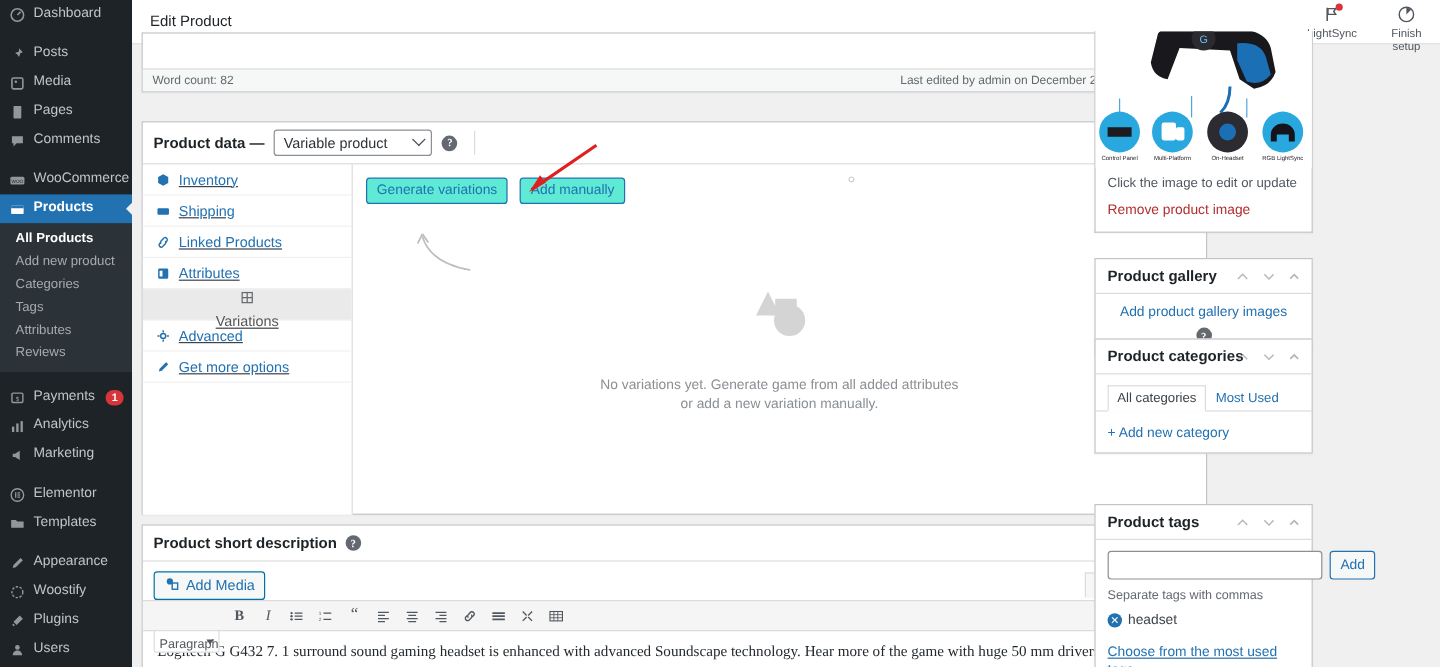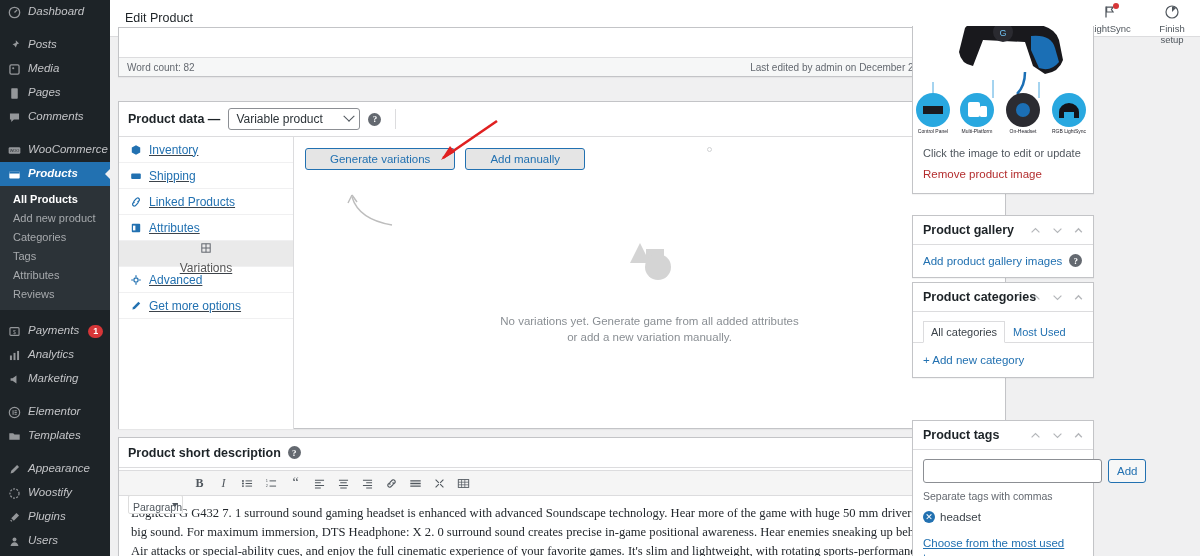--- a/index.html
+++ b/index.html
@@ -15,21 +15,21 @@
   
   .adminmenu {
     position: absolute; left: 0; top: 0; width: 110px; height: 556px;
     background: #1d2327; color: #c3c4c7; overflow: hidden;
   }
   .menu-item {
     display: flex; align-items: center; gap: 6px;
     height: 24px; padding: 0 7px; font-size: 11.5px; color: #c3c4c7;
     position: relative; white-space: nowrap;
   }
-  .menu-item .mi-label { line-height: 1; font-style: italic; }
+  .menu-item .mi-label { line-height: 1; }
   .menu-item.sep-top { margin-top: 9px; }
   .menu-item.current {
     background: #2271b1; color: #fff; font-weight: 600;
   }
   .menu-item.current::after {
     content: ""; position: absolute; right: -1px; top: 6px;
     border-style: solid; border-width: 6px 6px 6px 0;
     border-color: transparent #f0f0f1 transparent transparent;
   }
   .mi-icon {
@@ -126,22 +126,22 @@
     height: 26px; padding: 0 10px; font-size: 12px; color: #2271b1;
     border-bottom: 1px solid #f0f0f1;
   }
   .pd-tab.active { background: #eaeaea; color: #555; flex-direction: column; }
   .pd-tab .t-icon { width: 13px; height: 13px; flex: 0 0 13px; display:flex; align-items:center; justify-content:center; }
 
   .pd-panel { flex: 1; position: relative; }
   .var-buttons { display: flex; gap: 10px; padding: 11px 0 0 11px; }
   .btn-secondary {
     height: 22px; border: 1px solid #2271b1; border-radius: 3px;
-    background: #e5e5e5; color: #2271b1; font-size: 11.5px;
-    display: flex; align-items: center; padding: 0 24px; white-space: nowrap;
+    background: #5eead4; color: #2271b1; font-size: 11.5px;
+    display: flex; align-items: center; padding: 0 8px; white-space: nowrap;
   }
   .empty-state {
     position: absolute; left: 0; right: 0; top: 88px; text-align: center;
   }
   .empty-art { height: 70px; display: flex; align-items: center; justify-content: center; }
   .empty-text {
     font-size: 11.5px; color: #8a8f94; line-height: 16px;
     width: 300px; margin: 18px auto 0 auto;
   }
   .spinner-dot {
@@ -200,21 +200,21 @@
   .sbox {
     position: absolute; left: 8px; width: 182px; background: #fff;
     border: 1px solid #c3c4c7; box-shadow: 0 1px 1px rgba(0,0,0,.04);
   }
   .sbox-header {
     height: 29px; border-bottom: 1px solid #dcdcde; position: relative;
     display: flex; align-items: center; padding-left: 10px;
   }
   .sbox-title { font-size: 12.5px; font-weight: 600; color: #1d2327; }
   .sbox-toggles { position: absolute; right: 7px; top: 8px; display: flex; gap: 9px; align-items: center; }
-  .sbox-body { padding: 9px 10px 10px 10px; }
+  .sbox-body { padding: 9px 10px 10px 10px; flex-direction: column; }
   .link { color: #2271b1; font-size: 11.5px; text-decoration: none; }
   .link-del { color: #b32d2e; font-size: 11.5px; }
 
   
   .pimage { top: 0; height: 168px; border-top: none; }
   .prod-img {
     width: 100%; height: 114px; position: relative; overflow: hidden;
     background: linear-gradient(180deg,#ffffff 0%,#fafafa 100%);
   }
   .pi-caption { font-size: 11px; color: #50575e; padding: 7px 10px 0 10px; }
@@ -622,20 +622,35 @@
               </svg>
           </span>
           <span class="tgl">
             <svg width="11" height="11" viewBox="0 0 20 20">
                 <path d="M4 13l6-6 6 6" stroke="#787c82" stroke-width="2.6" fill="none"></path>
               </svg>
           </span>
         </div>
       </div>
 
+      <div class="sd-mediarow">
+        <span class="btn-addmedia">
+          <span>
+            <svg width="13" height="13" viewBox="0 0 20 20">
+                <circle cx="7" cy="7" r="4" fill="#2271b1"></circle>
+                <rect x="10" y="9" width="7" height="8" fill="none" stroke="#2271b1" stroke-width="1.8"></rect>
+              </svg>
+          </span>
+          <span>Add Media</span>
+        </span>
+        <div class="vt-tabs">
+          <div class="vt-tab active">Visual</div>
+          <div class="vt-tab">Text</div>
+        </div>
+      </div>
 
       <div class="mce-toolbar">
         <div class="mce-select">
           <span>Paragraph</span>
           <span class="mcaret"></span>
         </div>
         <span class="mce-btn" style="font-weight:700;font-family:'Liberation Serif',serif;">B</span>
         <span class="mce-btn" style="font-style:italic;font-family:'Liberation Serif',serif;">I</span>
         <span class="mce-btn">
           <svg width="13" height="13" viewBox="0 0 20 20">

